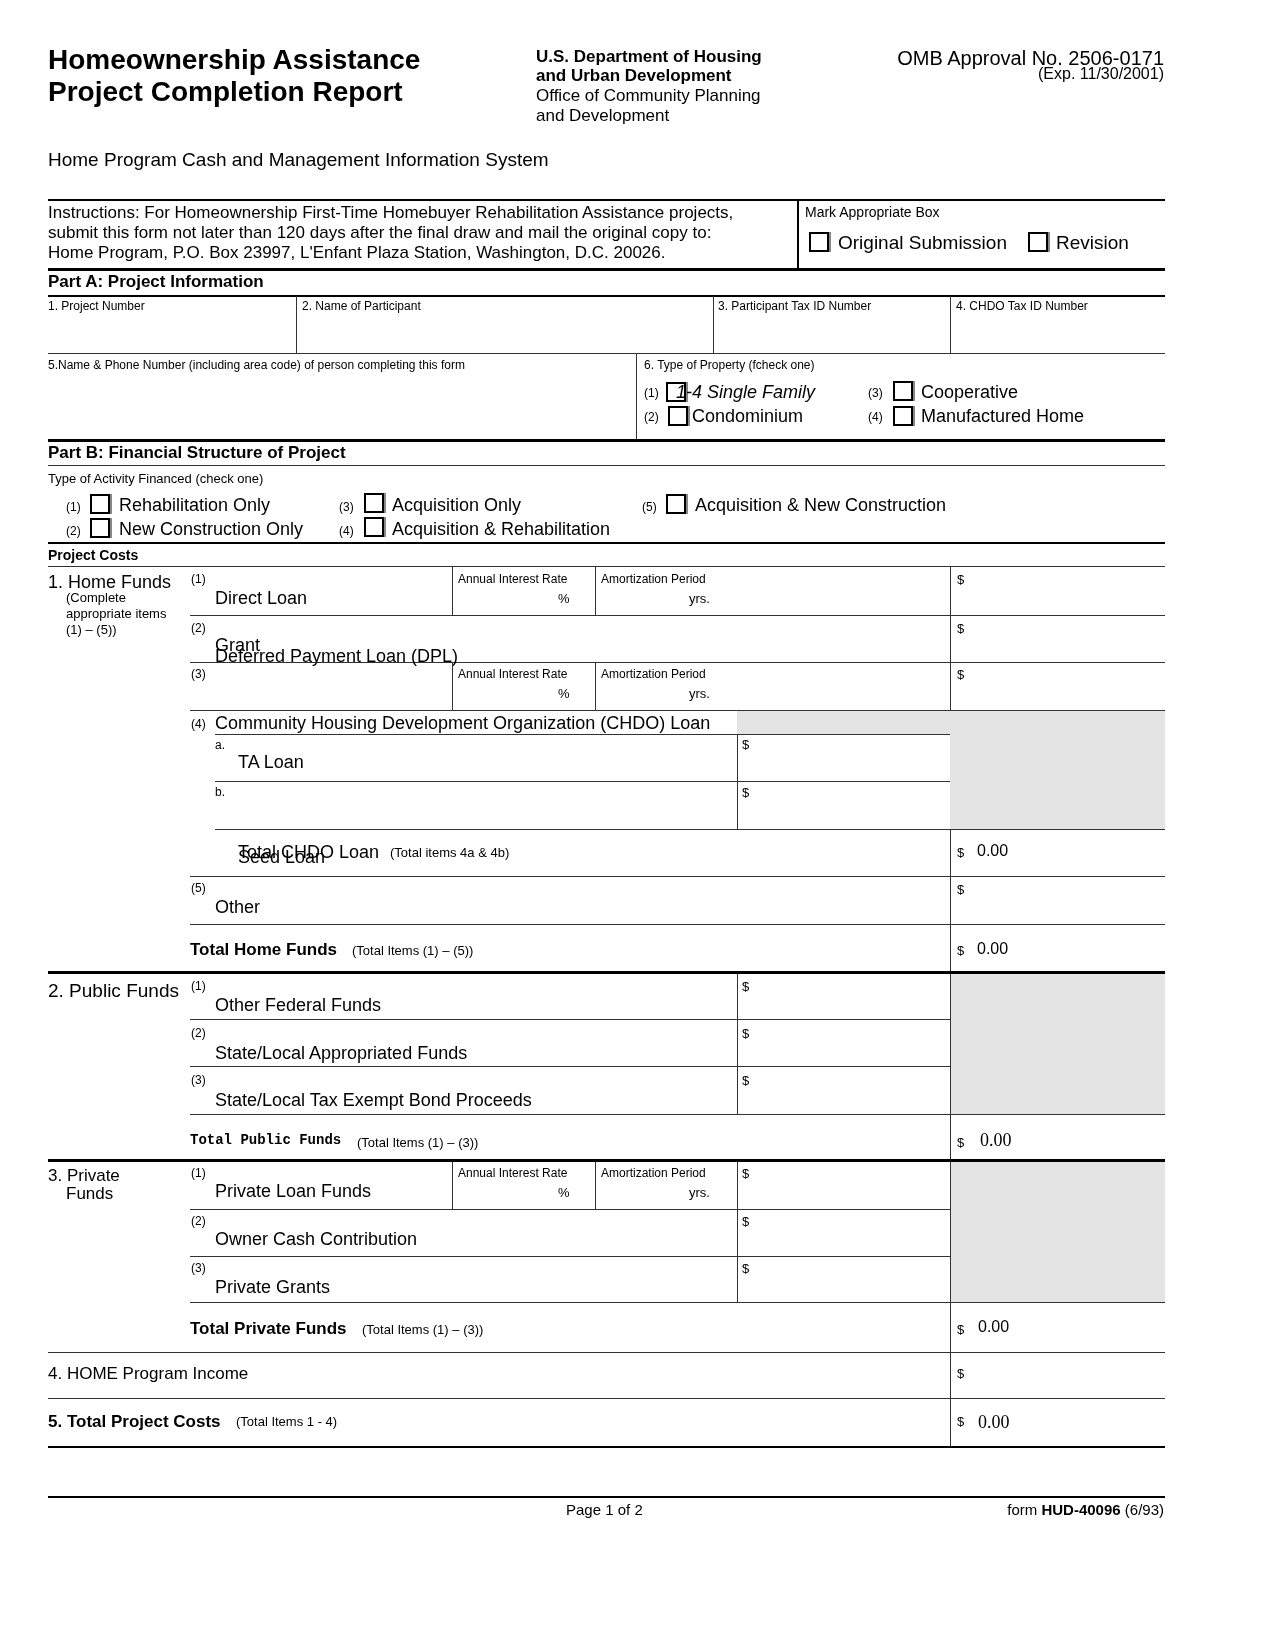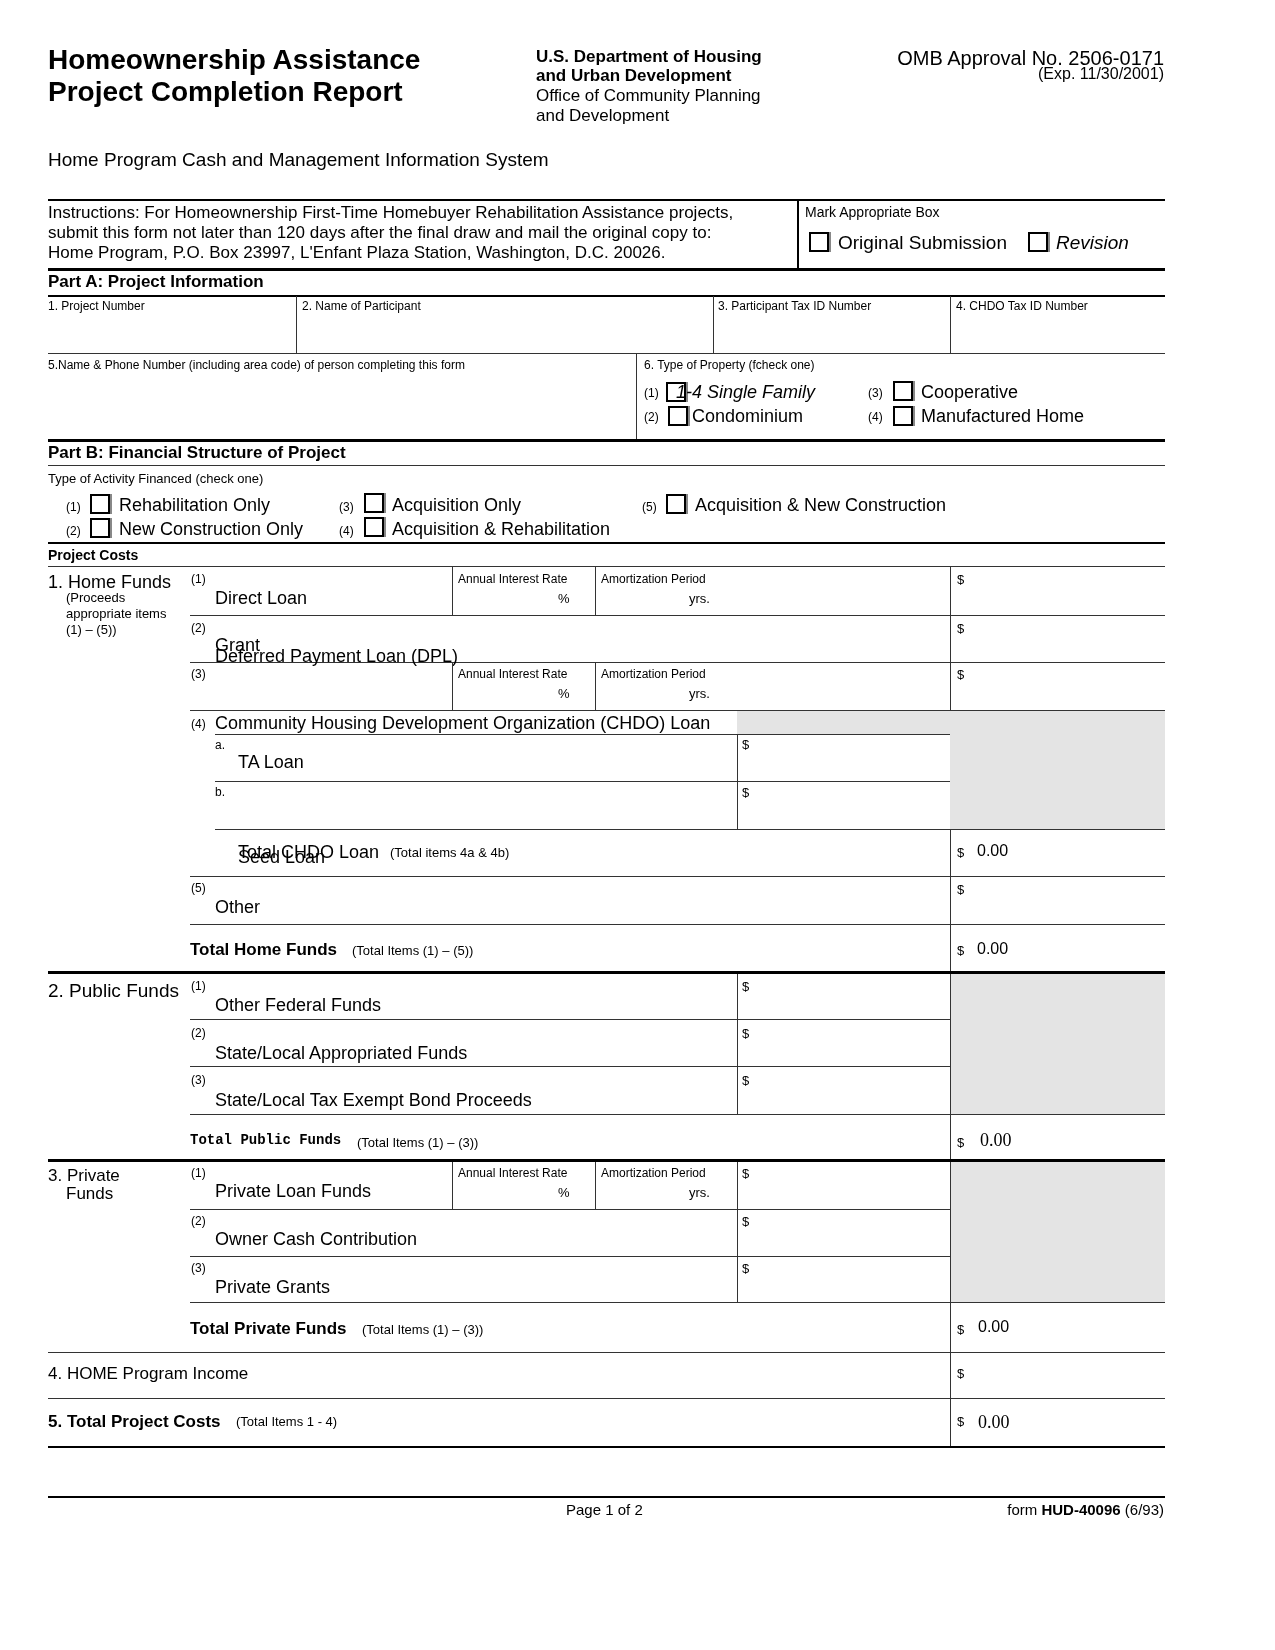--- a/index.html
+++ b/index.html
@@ -40,21 +40,21 @@
 <div class="hl2" style="left:48px;top:199px;width:1117px;"></div>
 <div class="t" style="left:48px;top:204px;font-size:17px;">Instructions: For Homeownership First-Time Homebuyer Rehabilitation Assistance projects,</div>
 <div class="t" style="left:48px;top:224px;font-size:17px;">submit this form not later than 120 days after the final draw and mail the original copy to:</div>
 <div class="t" style="left:48px;top:244px;font-size:17px;">Home Program, P.O. Box 23997, L'Enfant Plaza Station, Washington, D.C. 20026.</div>
 <div class="vl2" style="left:797px;top:200px;height:68px;"></div>
 
 <div class="t small" style="left:805px;top:205px;font-size:14px;">Mark Appropriate Box</div>
 <div class="cb" style="left:809px;top:232px;"></div>
 <div class="t lg" style="left:838px;top:233px;">Original Submission</div>
 <div class="cb" style="left:1028px;top:232px;"></div>
-<div class="t lg" style="left:1056px;top:233px;font-style:italic;">Revision</div>
+<div class="t lg" style="left:1056px;top:233px;">Revision</div>
 
 <div class="hl3" style="left:48px;top:268px;width:1117px;"></div>
 
 <div class="t bold" style="left:48px;top:273px;font-size:17px;">Part A:  Project Information</div>
 <div class="hl2" style="left:48px;top:295px;width:1117px;"></div>
 
 <div class="t xs" style="left:48px;top:300px;">1. Project Number</div>
 <div class="field" style="left:48px;top:316px;width:246px;height:36px;"></div>
 <div class="vl" style="left:296px;top:296px;height:57px;"></div>
 <div class="t xs" style="left:302px;top:300px;">2.  Name of Participant</div>
@@ -115,21 +115,21 @@
 <div class="hl" style="left:48px;top:566px;width:1117px;"></div>
 
 <div class="vl" style="left:950px;top:567px;height:880px;"></div>
 
 <div class="shade" style="left:737px;top:711px;width:428px;height:118px;"></div>
 <div class="abs" style="left:215px;top:735px;width:735px;height:94px;background:#fff;"></div>
 <div class="shade" style="left:951px;top:974px;width:214px;height:140px;"></div>
 <div class="shade" style="left:951px;top:1162px;width:214px;height:140px;"></div>
 
 <div class="t med" style="left:48px;top:573px;">1. Home Funds</div>
-<div class="t small" style="left:66px;top:591px;">(Proceeds</div>
+<div class="t small" style="left:66px;top:591px;">(Complete</div>
 <div class="t small" style="left:66px;top:607px;">appropriate items</div>
 <div class="t small" style="left:66px;top:623px;">(1) – (5))</div>
 
 <div class="t xs" style="left:191px;top:573px;">(1)</div>
 <div class="t med" style="left:215px;top:589px;">Direct Loan</div>
 <div class="vl" style="left:452px;top:567px;height:48px;"></div>
 <div class="t xs" style="left:458px;top:573px;">Annual Interest Rate</div>
 <div class="t small" style="left:558px;top:592px;">%</div>
 <div class="field" style="left:454px;top:589px;width:100px;height:22px;"></div>
 <div class="vl" style="left:595px;top:567px;height:48px;"></div>

